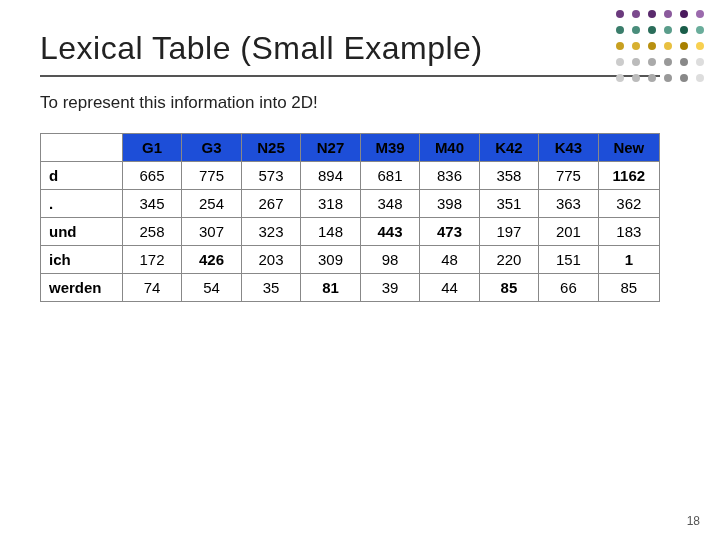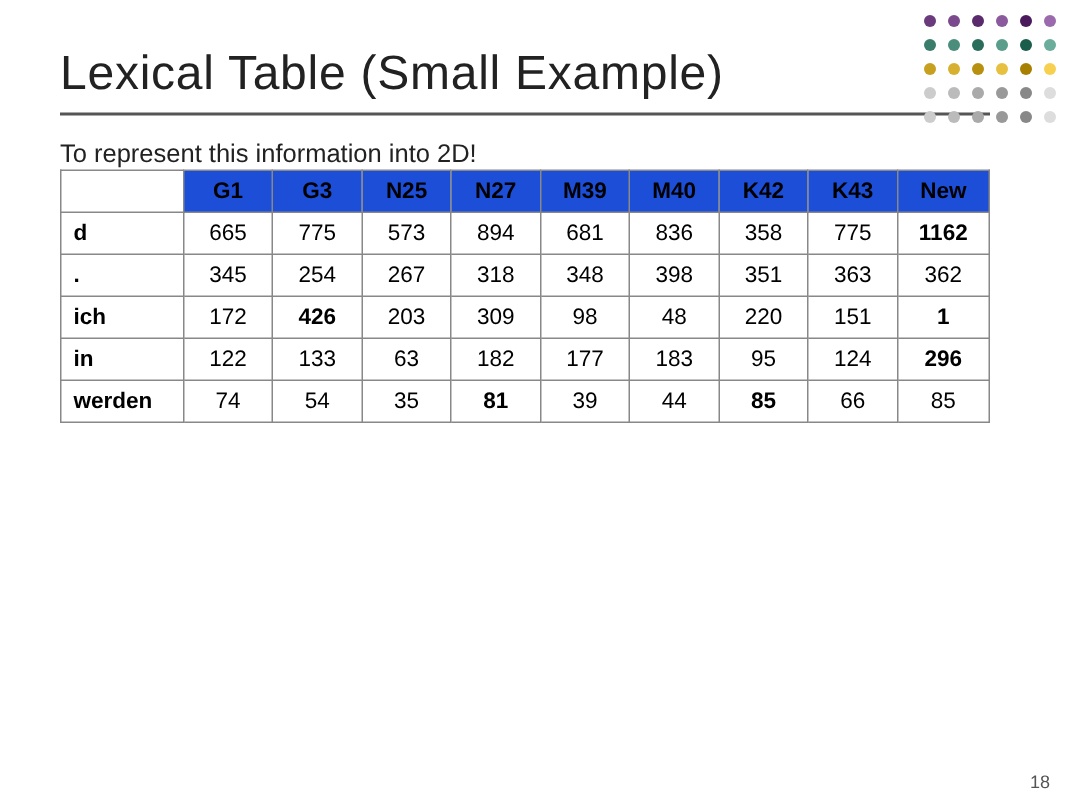--- a/index.html
+++ b/index.html
@@ -29,20 +29,21 @@
 
     .divider {
       border: none;
       border-top: 2px solid #555;
       margin-bottom: 16px;
     }
 
     .subtitle {
       font-size: 17px;
       color: #222;
+      margin-bottom: 20px;
     }
 
     .table-wrapper {
       width: 100%;
     }
 
     table {
       border-collapse: collapse;
       font-size: 15px;
       width: 620px;
@@ -177,44 +178,44 @@
             <td>254</td>
             <td>267</td>
             <td>318</td>
             <td>348</td>
             <td>398</td>
             <td>351</td>
             <td>363</td>
             <td>362</td>
           </tr>
           <tr>
+            <td class="bold">und</td>
+            <td>258</td>
+            <td>307</td>
+            <td>323</td>
+            <td>148</td>
+            <td class="bold">443</td>
+            <td class="bold">473</td>
+            <td>197</td>
+            <td>201</td>
+            <td>183</td>
+          </tr>
+          <tr>
             <td class="bold">ich</td>
             <td>172</td>
             <td class="bold">426</td>
             <td>203</td>
             <td>309</td>
             <td>98</td>
             <td>48</td>
             <td>220</td>
             <td>151</td>
             <td class="bold">1</td>
           </tr>
           <tr>
-            <td class="bold">in</td>
-            <td>122</td>
-            <td>133</td>
-            <td>63</td>
-            <td>182</td>
-            <td>177</td>
-            <td>183</td>
-            <td>95</td>
-            <td>124</td>
-            <td class="bold">296</td>
-          </tr>
-          <tr>
             <td class="bold">werden</td>
             <td>74</td>
             <td>54</td>
             <td>35</td>
             <td class="bold">81</td>
             <td>39</td>
             <td>44</td>
             <td class="bold">85</td>
             <td>66</td>
             <td>85</td>

